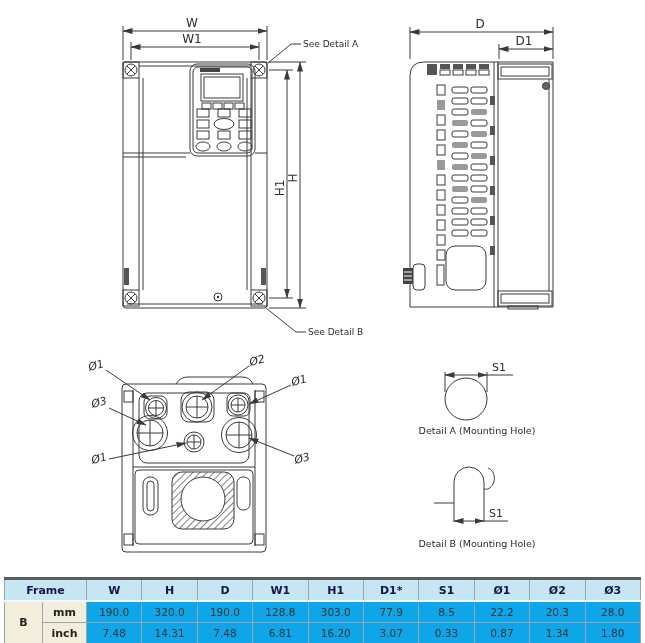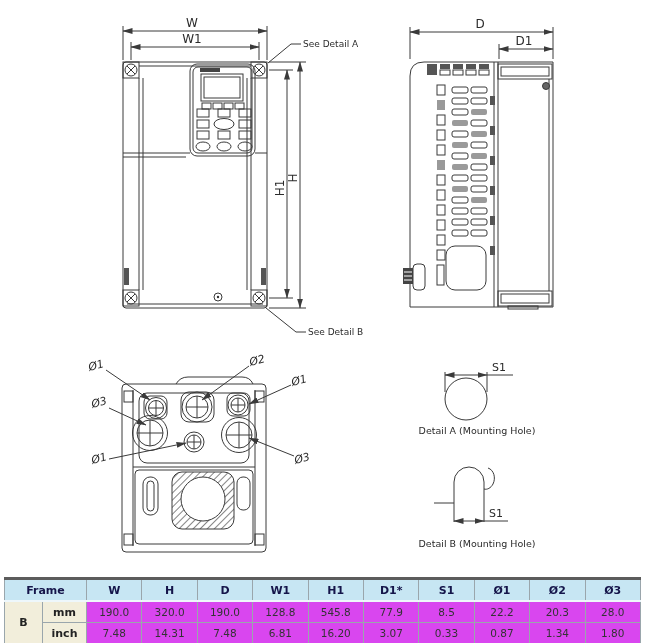--- a/index.html
+++ b/index.html
@@ -18,21 +18,21 @@
             table-layout:fixed;font-family:"DejaVu Sans",sans-serif;}
   .dimtable col.c-frame{width:38px;}
   .dimtable col.c-unit{width:44px;}
   .dimtable th,.dimtable td{border:1px solid #9aa6ac;text-align:center;padding:0;height:20px;
             overflow:hidden;white-space:nowrap;}
   .dimtable{border:1.5px solid #8a979e;border-top:3px solid #5c5c5c;}
   .dimtable thead th{background:#c7e6f3;color:#15154a;font-size:11px;font-weight:bold;
             border-bottom:2px solid #eef7fb;}
   .dimtable .unitcell{background:#f2eedb;font-weight:bold;font-size:11px;color:#222;text-align:center;}
   .dimtable .framecell{background:#f2eedb;font-weight:bold;font-size:11px;color:#222;}
-  .dimtable td.val{background:#d946ef;font-size:10.5px;color:#333;}
+  .dimtable td.val{background:#0ea5e9;font-size:10.5px;color:#333;}
 </style>
 </head>
 <body>
 
 <div class="page">
 
 <svg width="645" height="576" viewBox="0 0 645 576">
   <defs>
     <marker id="arr" viewBox="0 0 10 6" refX="9.5" refY="3" markerWidth="10" markerHeight="6" orient="auto-start-reverse">
       <path d="M0,0 L10,3 L0,6 Z" fill="#3a3a3a"></path>
@@ -357,21 +357,21 @@
     </tr>
   </thead>
   <tbody>
     <tr>
       <td rowspan="2" class="framecell">B</td>
       <td class="unitcell">mm</td>
       <td class="val">190.0</td>
       <td class="val">320.0</td>
       <td class="val">190.0</td>
       <td class="val">128.8</td>
-      <td class="val">545.8</td>
+      <td class="val">303.0</td>
       <td class="val">77.9</td>
       <td class="val">8.5</td>
       <td class="val">22.2</td>
       <td class="val">20.3</td>
       <td class="val">28.0</td>
     </tr>
     <tr>
       <td class="unitcell">inch</td>
       <td class="val">7.48</td>
       <td class="val">14.31</td>

